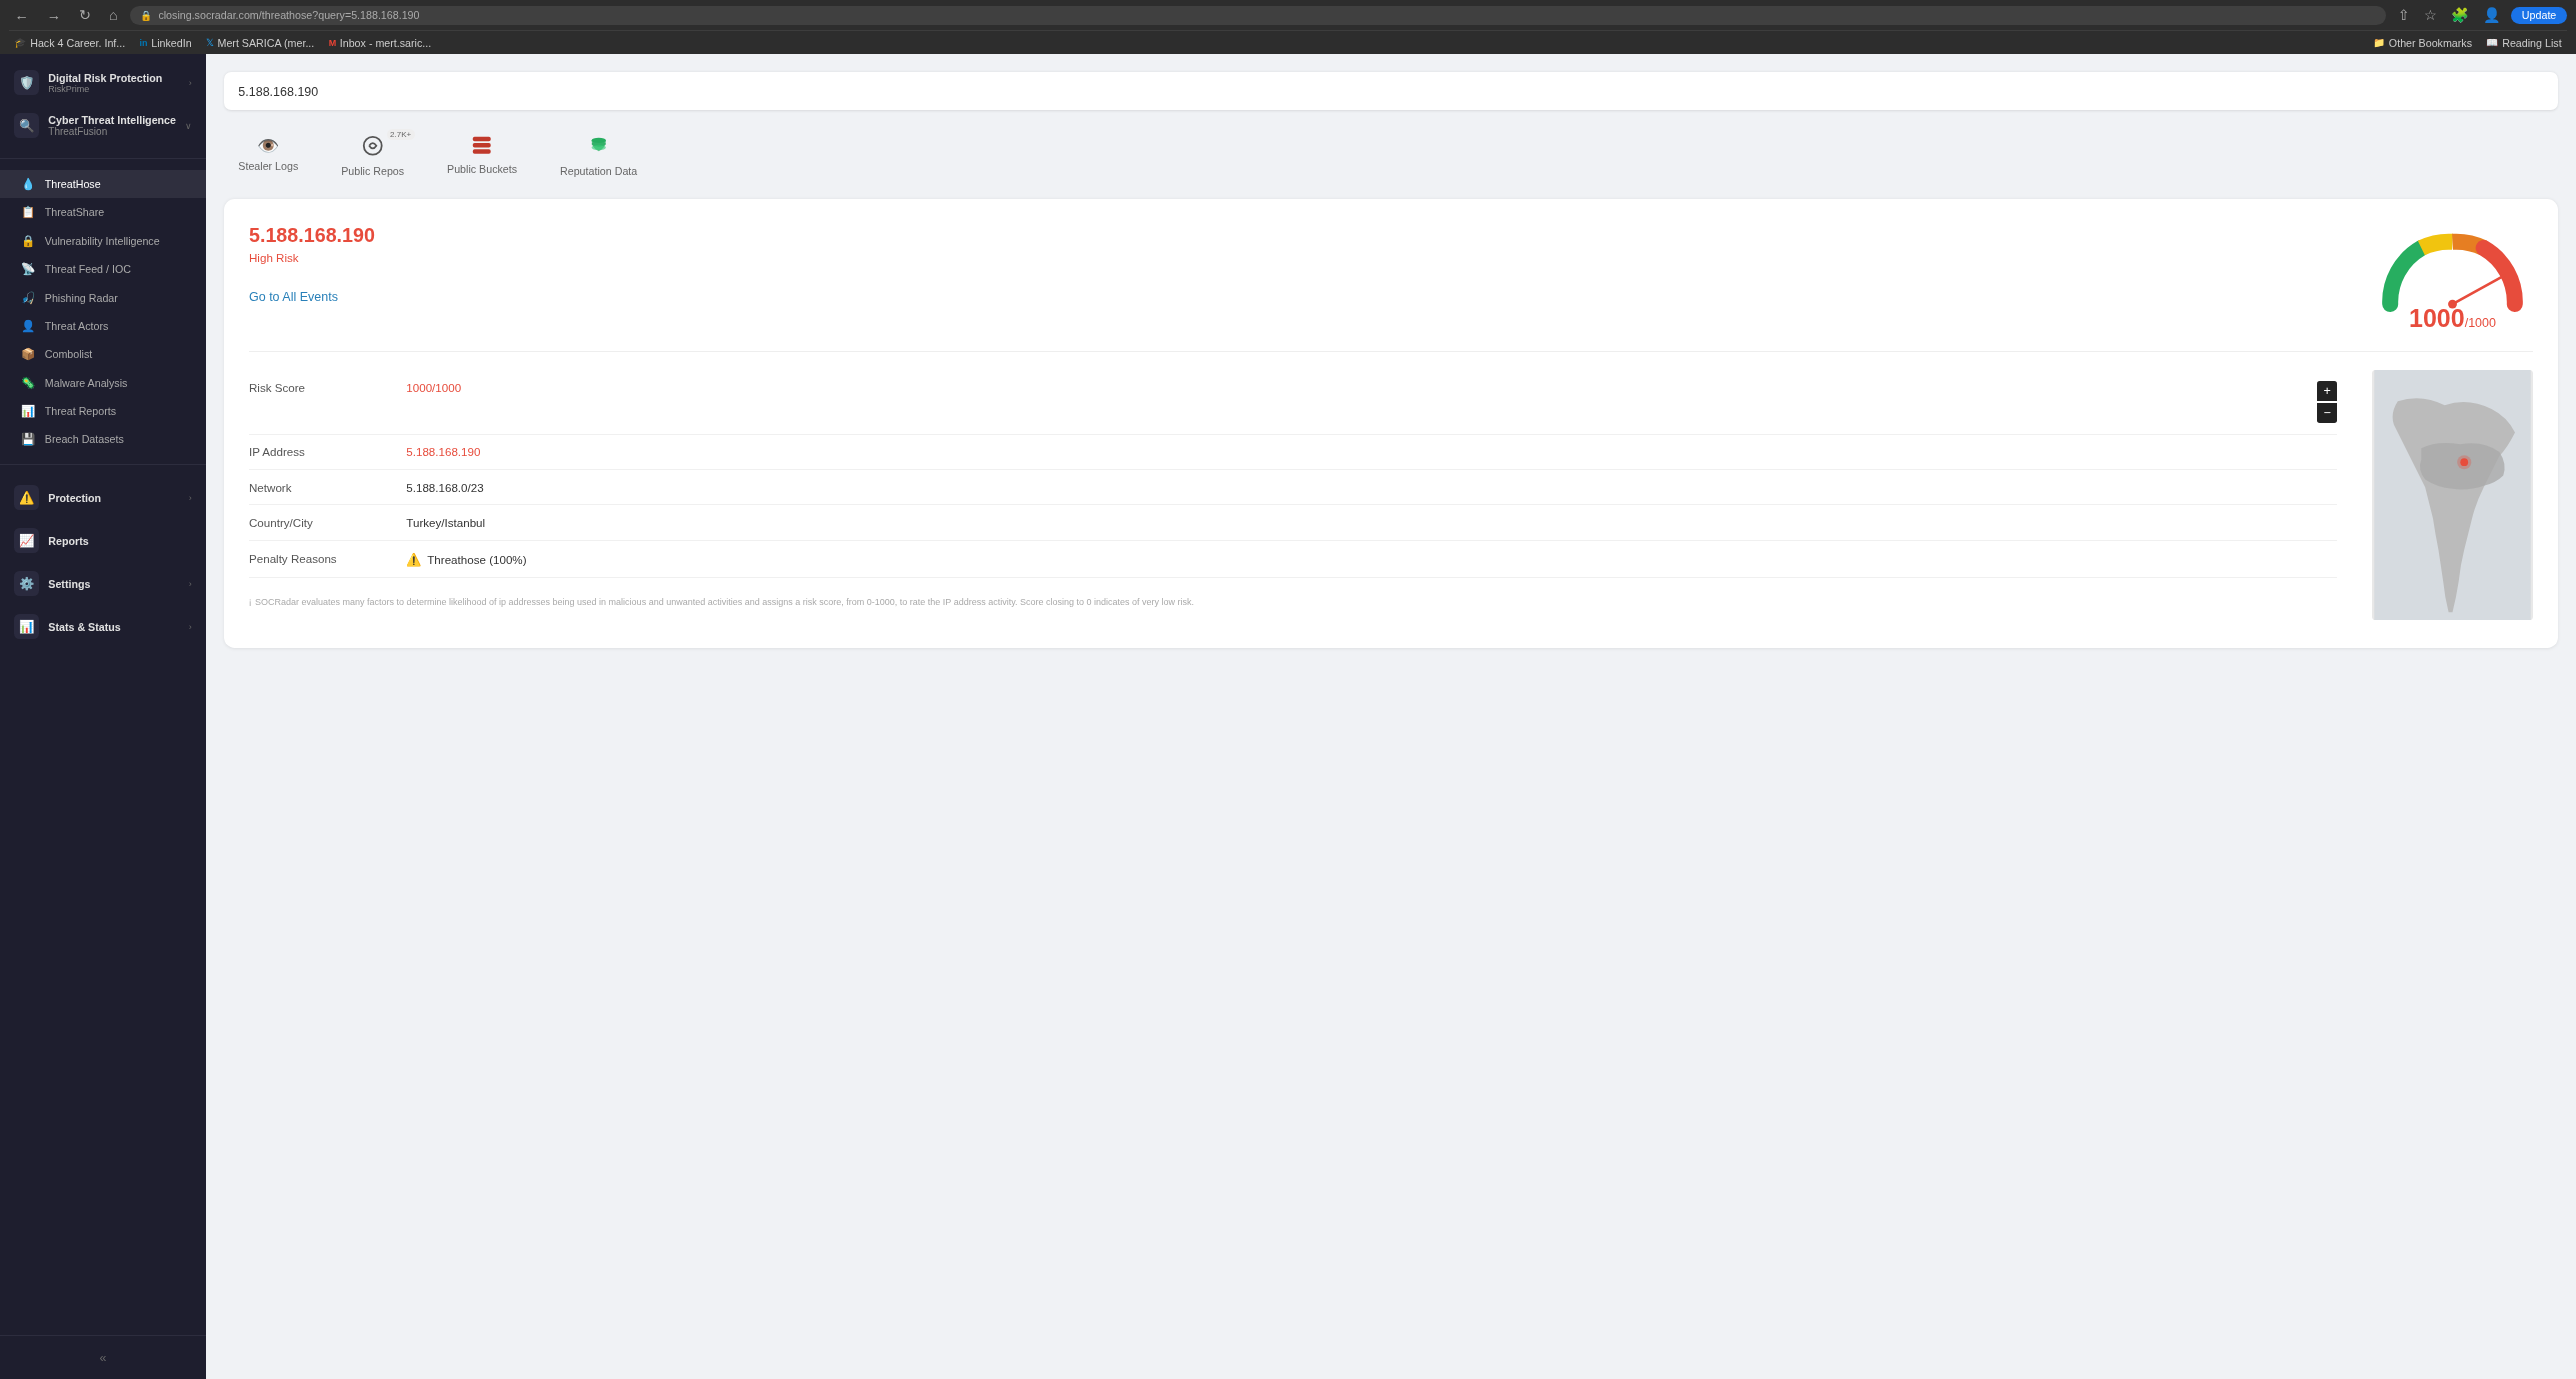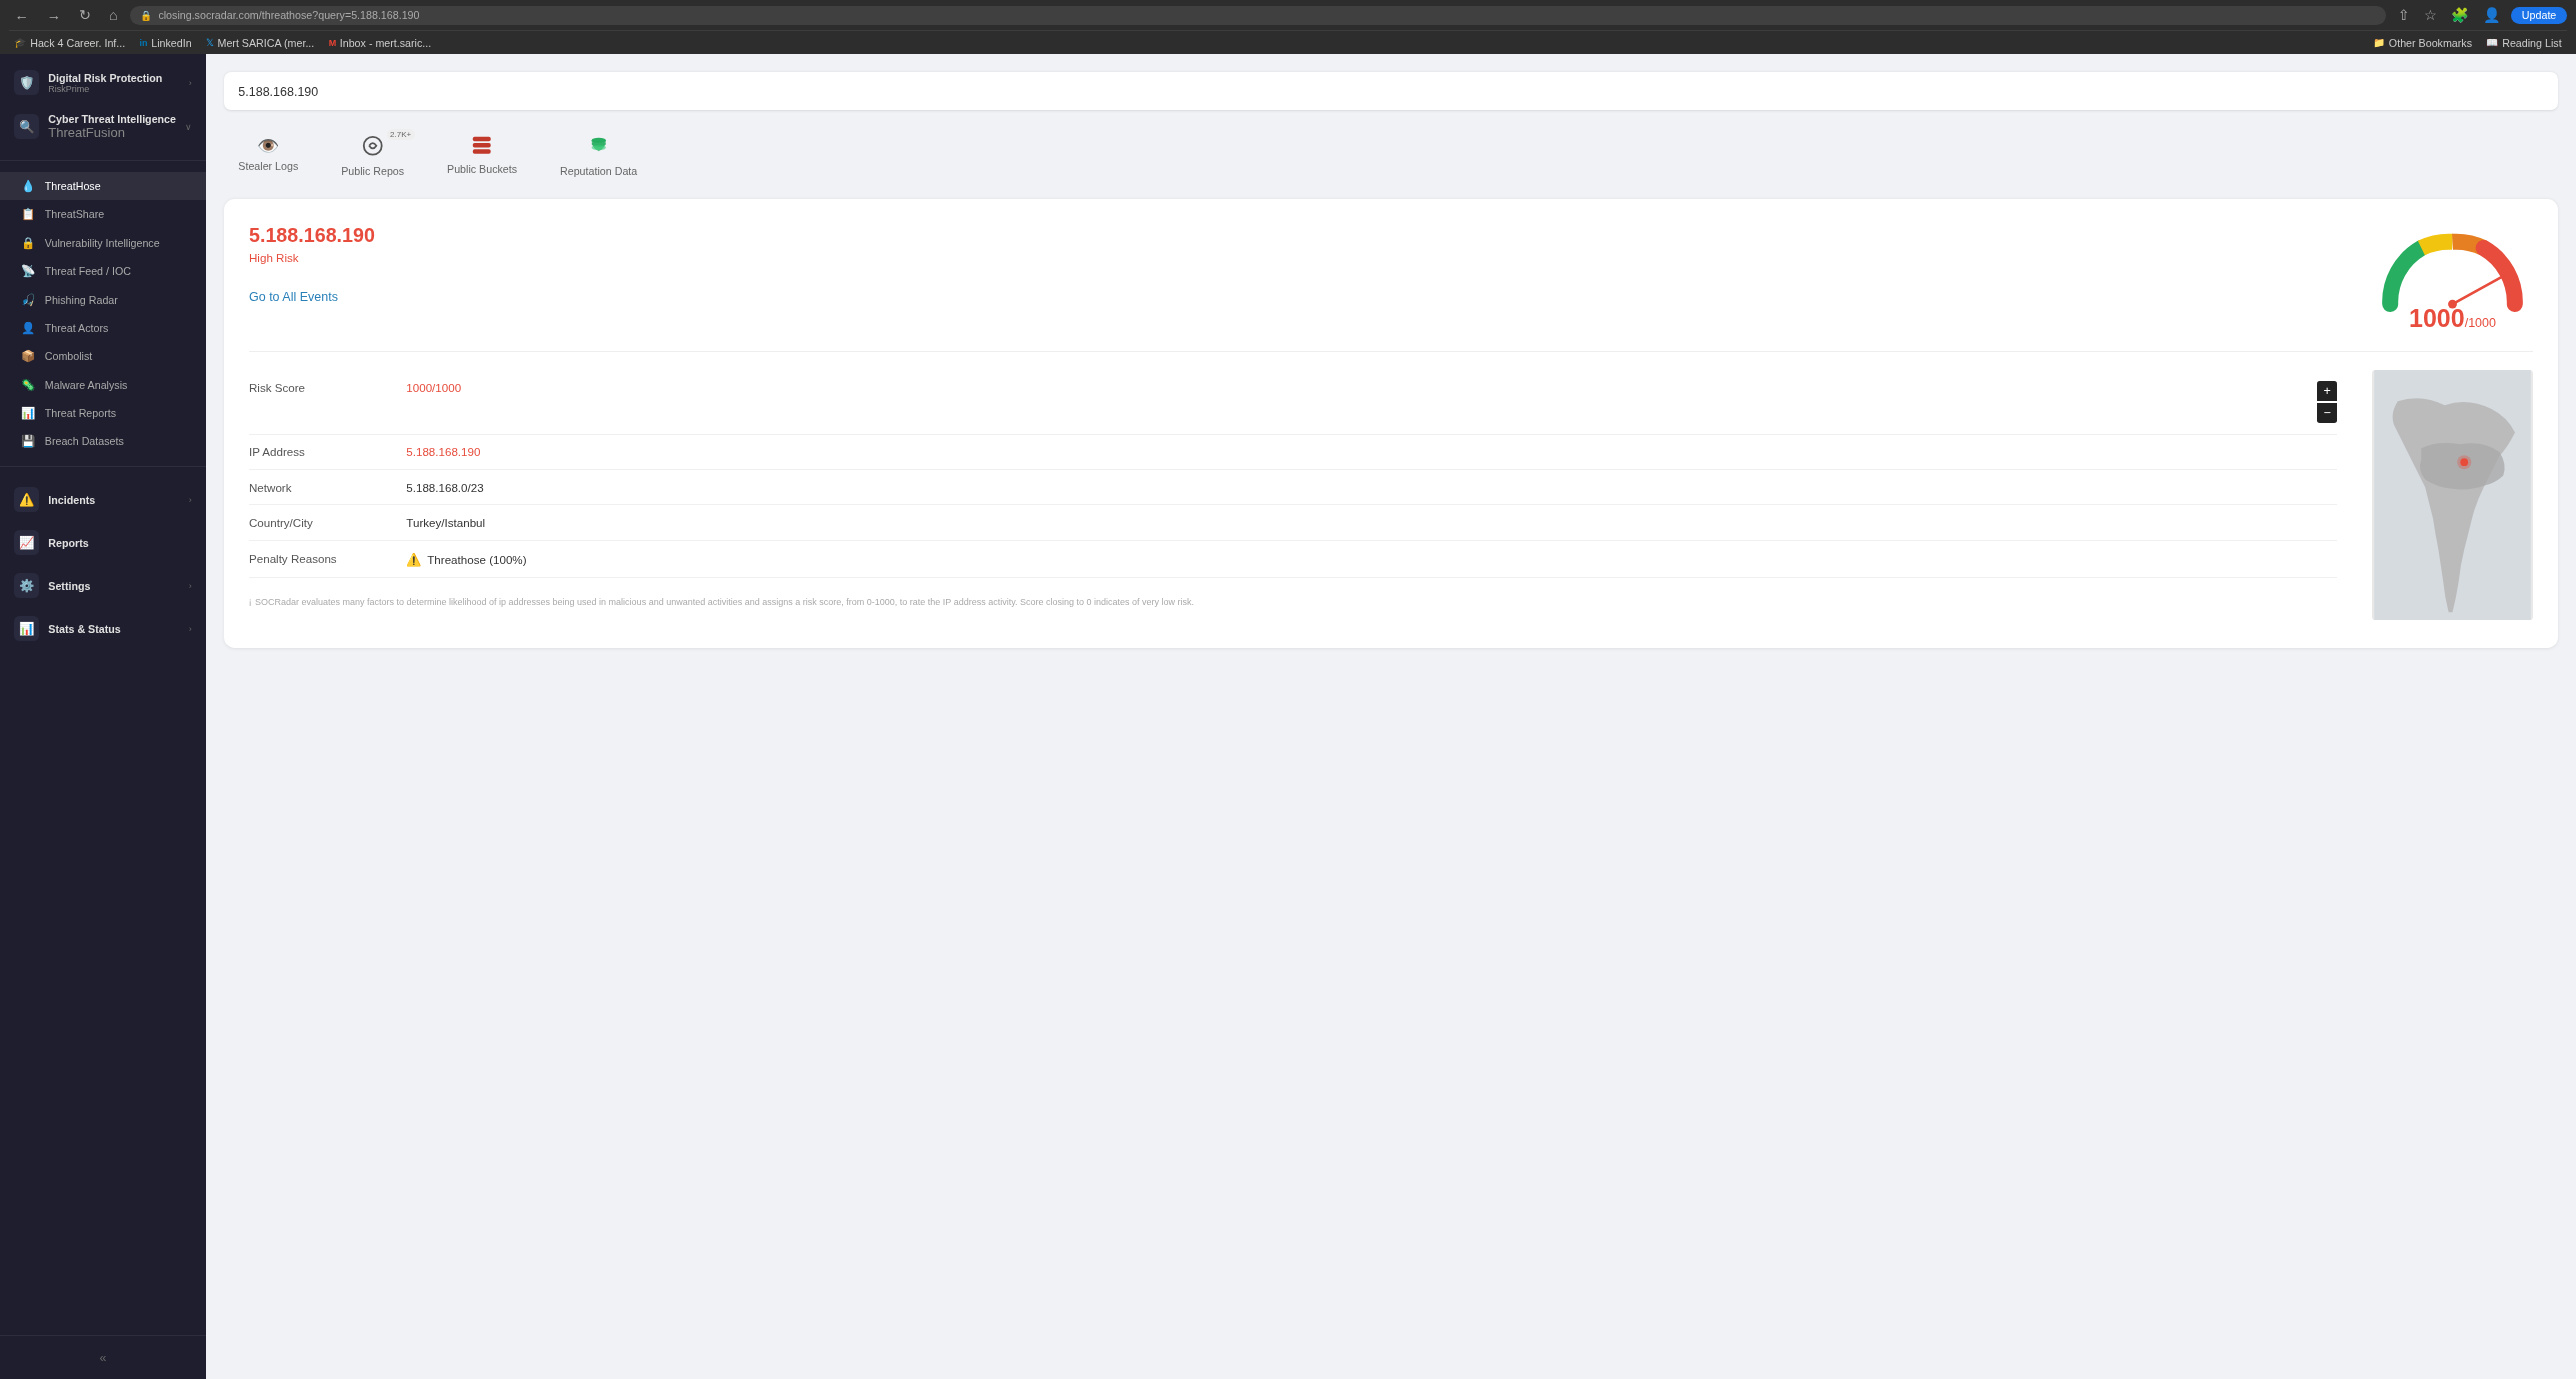--- a/index.html
+++ b/index.html
@@ -161,21 +161,21 @@
             <div style="font-size:9px;color:#888;">RiskPrime</div>
           </div>
         </div>
         <span class="sidebar-chevron">›</span>
       </div>
       <div class="sidebar-top-item">
         <div class="sidebar-top-item-left">
           <div class="sidebar-top-item-icon" style="background:#2a2a3e;">🔍</div>
           <div>
             <div class="sidebar-top-label">Cyber Threat Intelligence</div>
-            <div style="font-size:13px;color:#888;">ThreatFusion</div>
+            <div style="font-size:10px;color:#888;">ThreatFusion</div>
           </div>
         </div>
         <span class="sidebar-chevron">∨</span>
       </div>
     </div>
 
     <hr class="sidebar-divider">
 
     <div class="sidebar-section">
       <div class="sidebar-sub-item active">
@@ -219,21 +219,21 @@
         <span>Breach Datasets</span>
       </div>
     </div>
 
     <hr class="sidebar-divider">
 
     <div class="sidebar-section">
       <div class="sidebar-top-item">
         <div class="sidebar-top-item-left">
           <div class="sidebar-top-item-icon" style="background:#2a2a3e;">⚠️</div>
-          <div class="sidebar-top-label">Incidents</div>
+          <div class="sidebar-top-label">Protection</div>
         </div>
         <span class="sidebar-chevron">›</span>
       </div>
       <div class="sidebar-top-item">
         <div class="sidebar-top-item-left">
           <div class="sidebar-top-item-icon" style="background:#2a2a3e;">📈</div>
           <div class="sidebar-top-label">Reports</div>
         </div>
       </div>
       <div class="sidebar-top-item">

